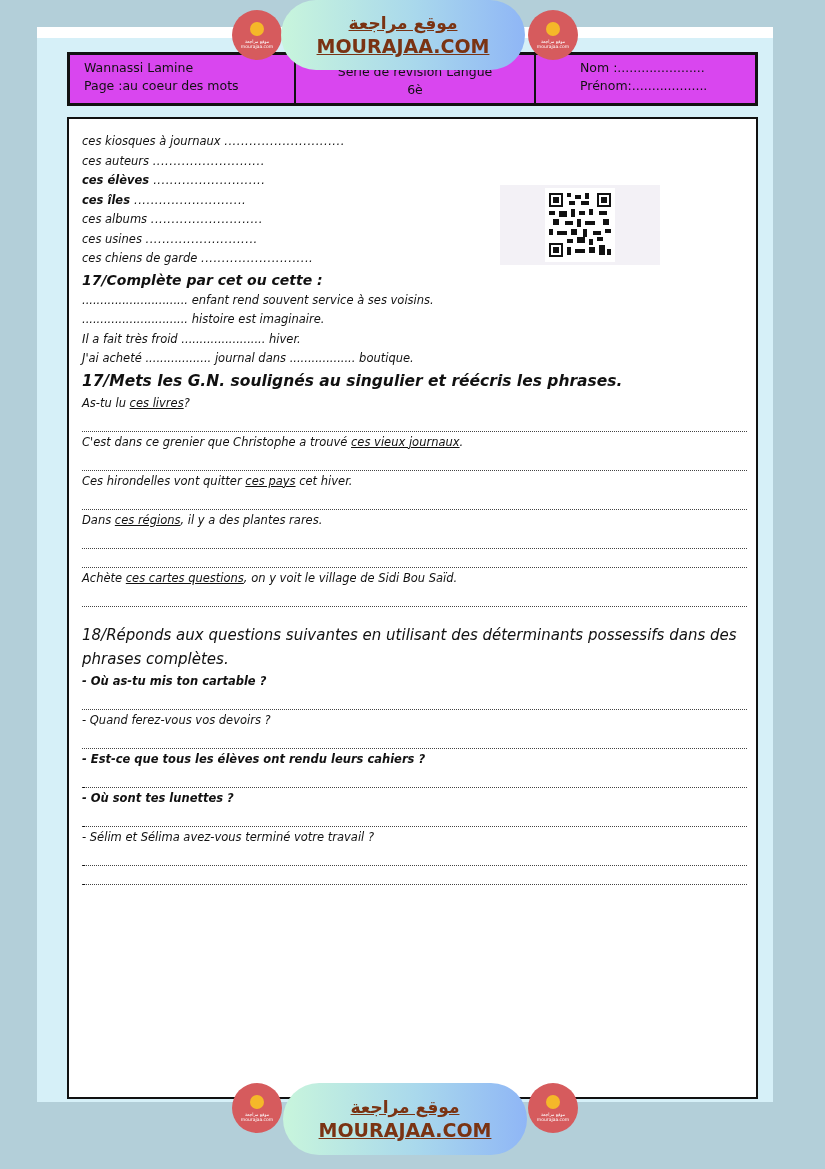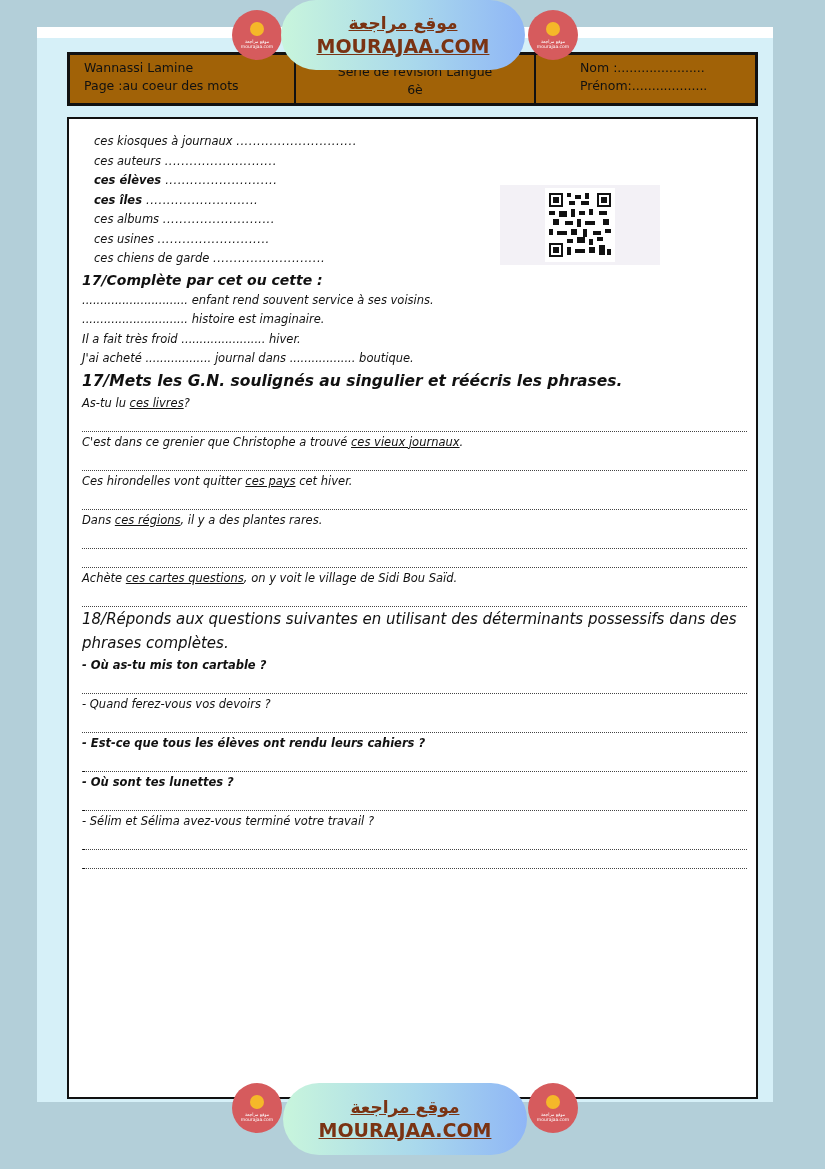--- a/index.html
+++ b/index.html
@@ -9,36 +9,36 @@
     font-family: "DejaVu Sans", sans-serif;
     position: relative;
   }
   .page {
     position: absolute; left: 37px; top: 27px; width: 736px; height: 1075px;
     background: #d6f0f8;
     border-top: 11px solid #ffffff;
   }
   .header-box {
     position: absolute; left: 67px; top: 52px; width: 691px; height: 54px;
-    background: #a16207; border: 3px solid #111;
+    background: #d946ef; border: 3px solid #111;
     display: flex;
   }
   .hcell { height: 100%; padding: 4px 14px; font-size: 12.5px; color: #111; line-height: 18px; }
   .hcell.left { width: 226px; border-right: 2px solid #111; }
   .hcell.mid { width: 240px; border-right: 2px solid #111; text-align: center; padding-top: 8px; }
   .hcell.right { flex: 1; padding-left: 44px; }
   .main-box {
     position: absolute; left: 67px; top: 117px; width: 691px; height: 982px;
     background: #fff; border: 2px solid #111;
   }
   .content {
     position: absolute; left: 82px; top: 132px; width: 665px;
     font-family: "DejaVu Sans", sans-serif; font-style: italic; color: #111;
   }
-  .word-line { font-size: 11.5px; height: 19.5px; line-height: 19.5px; white-space: nowrap; margin-left: 12px; }
+  .word-line { font-size: 11.5px; height: 19.5px; line-height: 19.5px; white-space: nowrap; }
   .word-line .dots { letter-spacing: 0.5px; }
   .heading { font-size: 14px; font-weight: bold; line-height: 22px; white-space: nowrap; }
   .heading.big { font-size: 15px; line-height: 24px; white-space: normal; }
   .fill-line { font-size: 11.5px; height: 19.5px; line-height: 19.5px; white-space: nowrap; }
   .sentence { font-size: 11.5px; height: 20px; line-height: 20px; white-space: nowrap; }
   .answer { height: 19px; border-bottom: 1.5px dotted #444; margin-bottom: 0; }
   .answer.dash::before { content: "-"; font-size: 10px; position: relative; top: 6px; }
   .u { text-decoration: underline; margin-top: 40px; }
   .qr-wrap {
     position: absolute; left: 500px; top: 185px; width: 160px; height: 80px;
@@ -157,21 +157,21 @@
   <div class="sentence"><span>C'est dans ce grenier que Christophe a trouvé </span><span class="u">ces vieux journaux</span><span>.</span></div>
   <div class="answer"></div>
   <div class="sentence"><span>Ces hirondelles vont quitter </span><span class="u">ces pays</span><span> cet hiver.</span></div>
   <div class="answer"></div>
   <div class="sentence"><span>Dans </span><span class="u">ces régions</span><span>, il y a des plantes rares.</span></div>
   <div class="answer"></div>
   <div class="answer"></div>
   <div class="sentence"><span>Achète </span><span class="u">ces cartes questions</span><span>, on y voit le village de Sidi Bou Saïd.</span></div>
   <div class="answer"></div>
 
-  <div class="heading big" style="font-weight:normal;margin-top:0;font-style:italic;">18/Réponds aux questions suivantes en utilisant des déterminants possessifs dans des phrases complètes.</div>
+  <div class="heading big" style="font-weight:normal;margin-top:16px;font-style:italic;">18/Réponds aux questions suivantes en utilisant des déterminants possessifs dans des phrases complètes.</div>
   <div class="sentence" style="font-weight:bold">- Où as-tu mis ton cartable ?</div>
   <div class="answer"></div>
   <div class="sentence">- Quand ferez-vous vos devoirs ?</div>
   <div class="answer"></div>
   <div class="sentence" style="font-weight:bold">- Est-ce que tous les élèves ont rendu leurs cahiers ?</div>
   <div class="answer dash"></div>
   <div class="sentence" style="font-weight:bold">- Où sont tes lunettes ?</div>
   <div class="answer dash"></div>
   <div class="sentence">- Sélim et Sélima avez-vous terminé votre travail ?</div>
   <div class="answer dash"></div>

